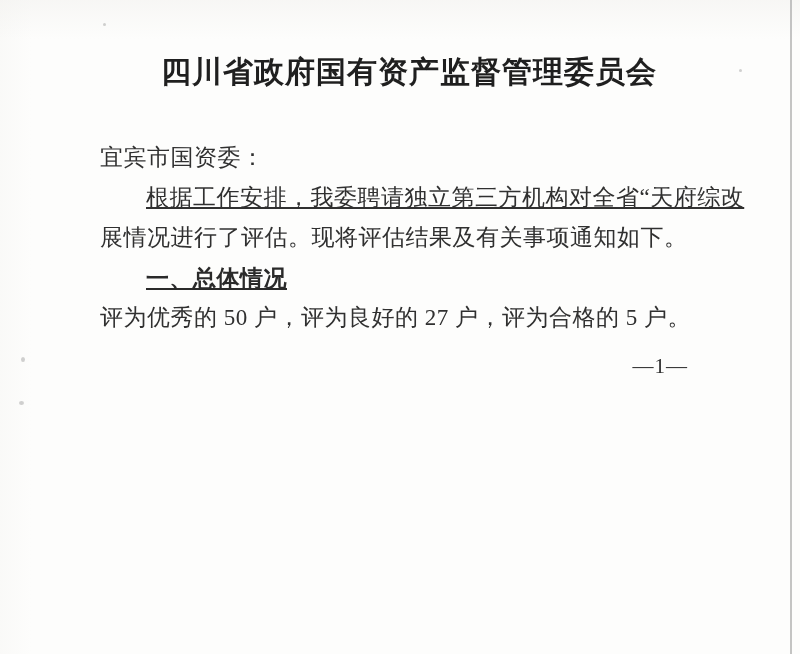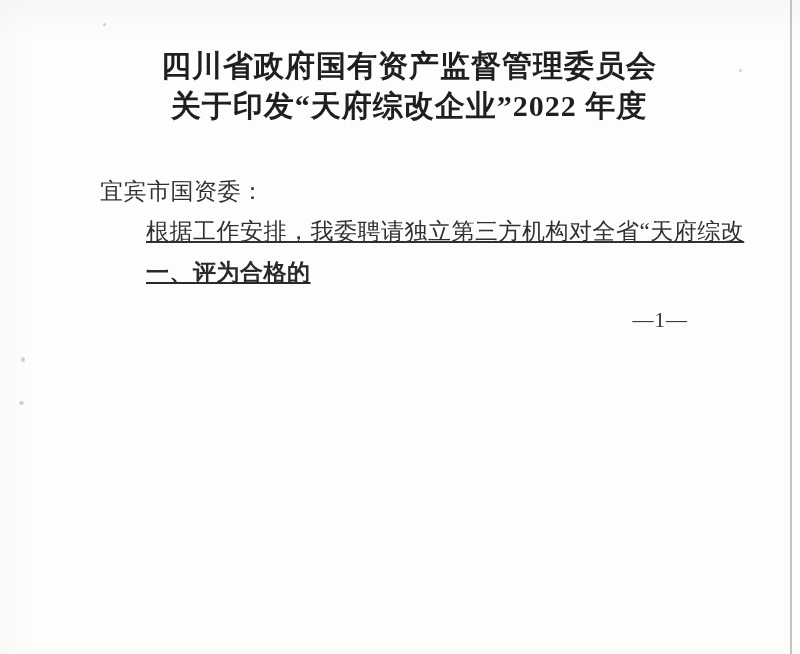--- a/index.html
+++ b/index.html
@@ -35,21 +35,21 @@
     opacity: 0.45;
   }
   .speck.s1 { left: 103px; top: 23px;  width: 3px; height: 3px; }
   .speck.s2 { left: 21px;  top: 357px; width: 4px; height: 5px; }
   .speck.s3 { left: 19px;  top: 401px; width: 5px; height: 4px; }
   .speck.s4 { left: 739px; top: 69px;  width: 3px; height: 3px; }
 
   .doc {
     position: absolute;
     left: 100px;
-    top: 46px;
+    top: 52px;
     width: 618px;
   }
   .title-block {
     text-align: center;
     font-weight: bold;
     font-size: 30px;
     line-height: 40px;
     letter-spacing: 1px;
     color: #1f1f1f;
     margin: 0 0 46px 0;
@@ -88,25 +88,26 @@
 
   <span class="speck s1"></span>
   <span class="speck s2"></span>
   <span class="speck s3"></span>
   <span class="speck s4"></span>
 
   <div class="doc">
 
     <header class="title-block">
       <div class="title-line">四川省政府国有资产监督管理委员会</div>
-      <div class="title-line">关于印发“天府综改企业”2022 年度</div>
     </header>
 
     <main class="body-block">
       <p>宜宾市国资委：</p>
       <p class="indent">根据工作安排，我委聘请独立第三方机构对全省“天府综改</p>
-      <p class="indent heading">一、评为合格的</p>
+      <p>展情况进行了评估。现将评估结果及有关事项通知如下。</p>
+      <p class="indent heading">一、总体情况</p>
+      <p>评为优秀的 50 户，评为良好的 27 户，评为合格的 5 户。</p>
     </main>
 
     <footer class="pagenum">—1—</footer>
 
   </div>
 </div>
 
 </body></html>

